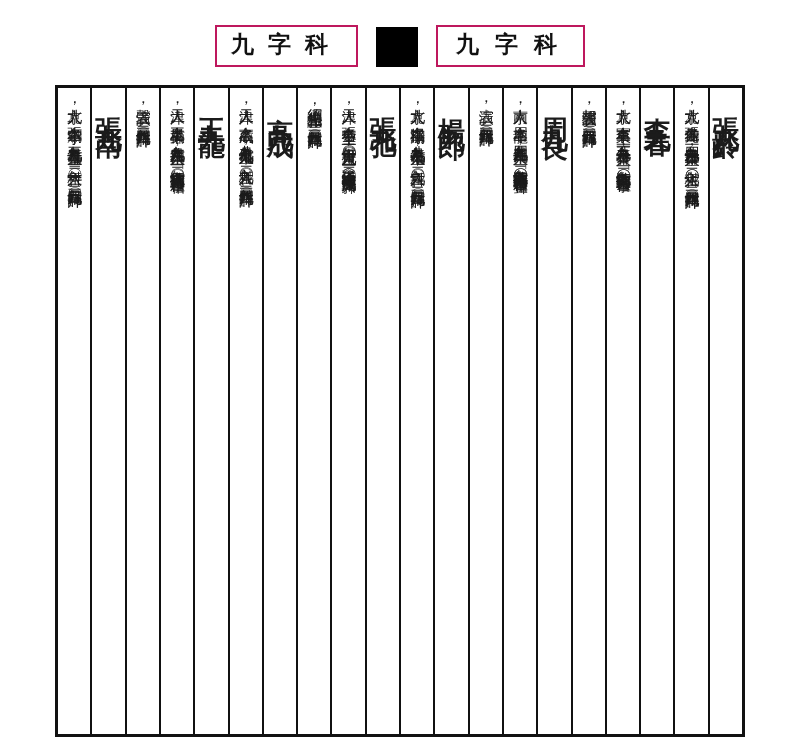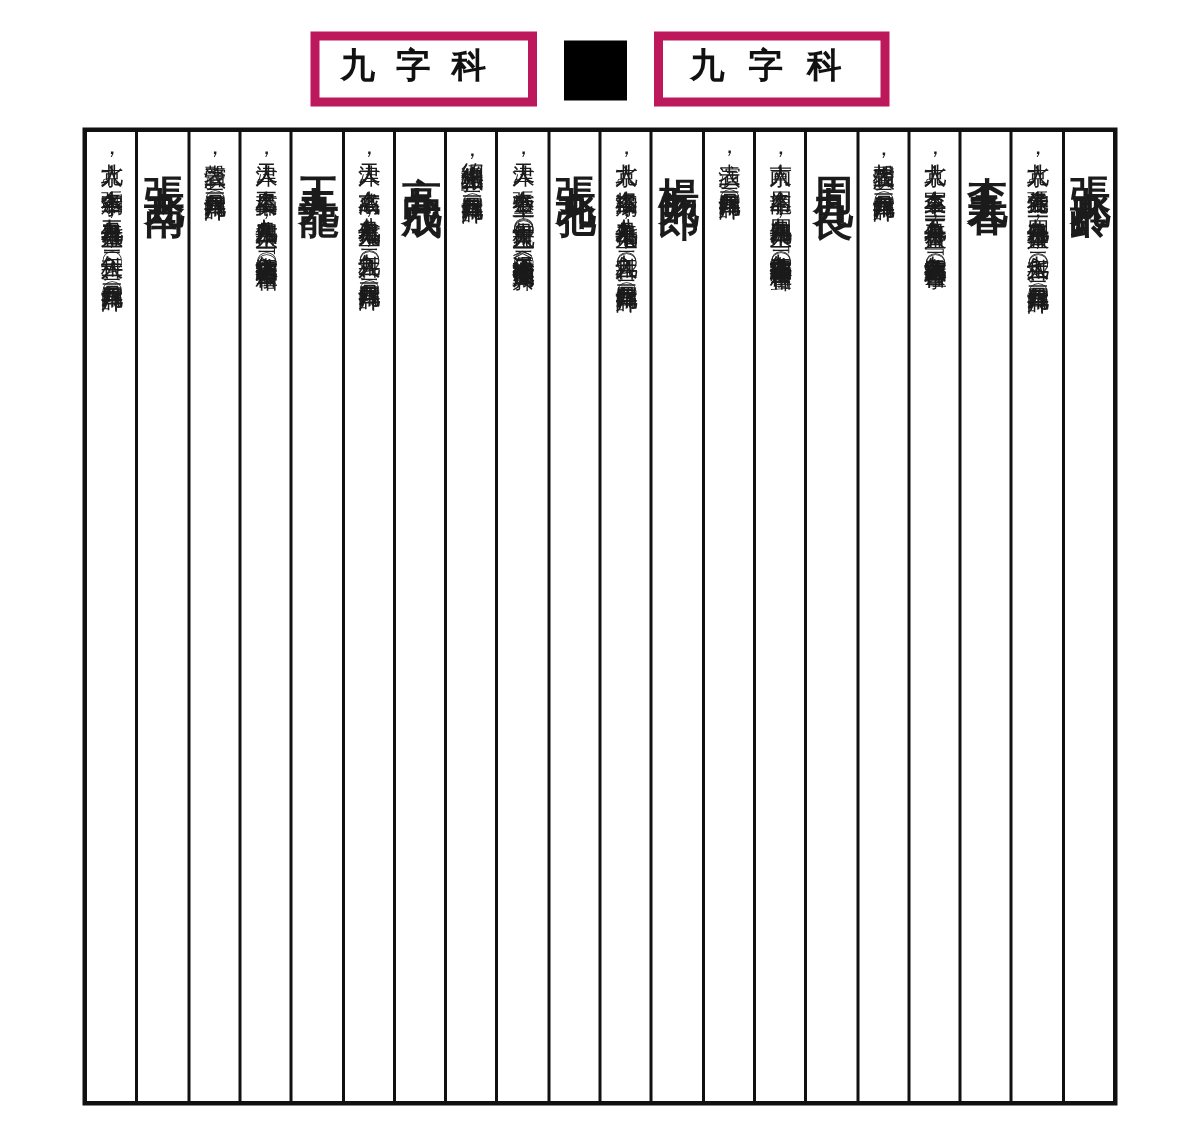--- a/index.html
+++ b/index.html
@@ -9,21 +9,21 @@
     font-family:"DejaVu Sans",sans-serif;
     position:relative;
     color:#1b1b1b;
   }
   
   .header{
     position:absolute;top:20px;left:0;width:800px;height:52px;
     display:flex;align-items:center;justify-content:center;gap:18px;
   }
   .title-box{
-    border:6px solid #be185d;
+    border:2px solid #be185d;
     padding:4px 14px 6px 14px;
     font-size:23px;
     letter-spacing:14px;
     font-weight:bold;
     color:#111;
     white-space:nowrap;
     line-height:1.2;
   }
   .title-box.right{letter-spacing:16px;padding:4px 10px 6px 18px;}
   .black-square{

